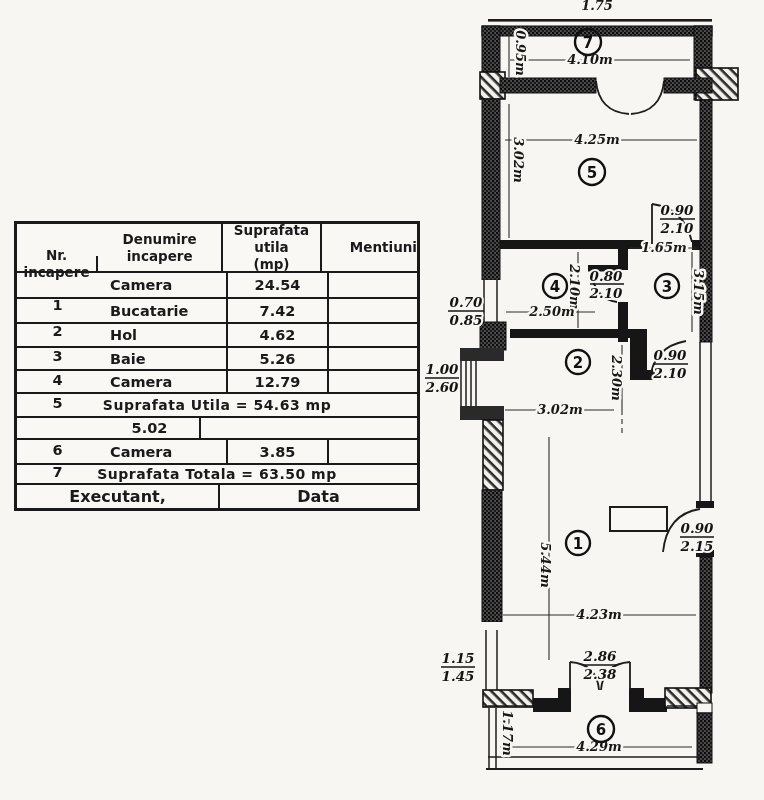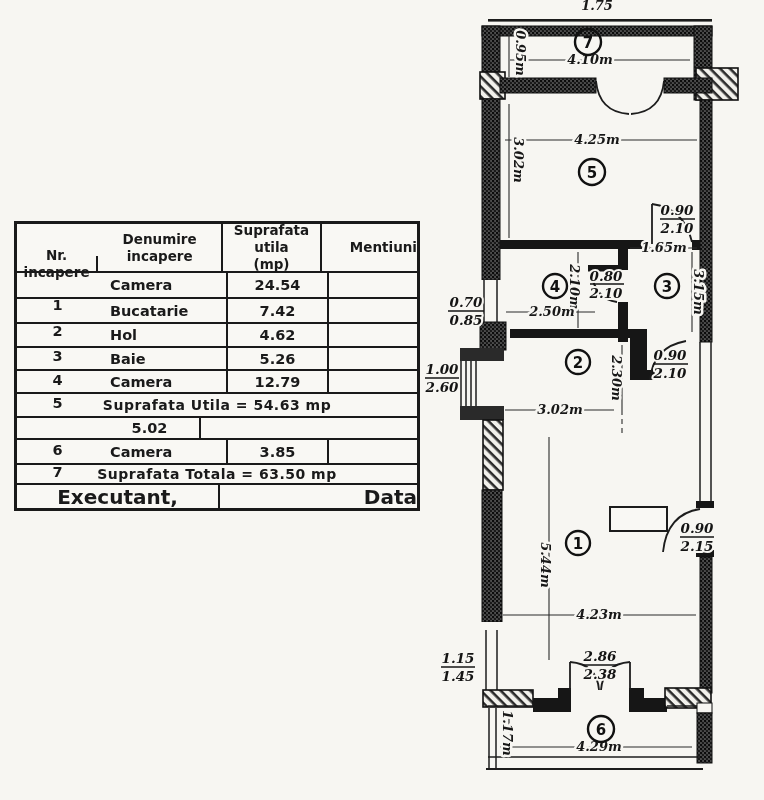--- a/index.html
+++ b/index.html
@@ -13,23 +13,23 @@
   .trow:first-child{border-top:none;}
   .tc{border-right:2px solid #1a1a1a;box-sizing:border-box;display:flex;flex-direction:column;
       justify-content:center;align-items:center;font-weight:bold;}
   .tc:last-child{border-right:none;padding-left:28px;}
   .c1{width:83px;margin-top:32px;} .c2{width:128px;align-items:flex-start;padding-left:10px;} .c3{width:101px;} .c4{flex:1;}
   .hdr .tc{font-size:13.5px;line-height:1.25;text-align:center;}
   .hdr .c2{align-items:center;padding-left:0;}
   .body-row{font-size:14.5px;}
   .span-row{justify-content:center;align-items:center;display:flex;font-weight:bold;
             font-size:14px;letter-spacing:.5px;}
-  .foot-row{display:flex;font-weight:bold;font-size:20px;}
+  .foot-row{display:flex;font-weight:bold;font-size:16px;}
   .fl{width:203px;border-right:2px solid #1a1a1a;display:flex;align-items:center;justify-content:center;box-sizing:border-box;}
-  .fr{flex:1;display:flex;align-items:center;justify-content:flex-end;}
+  .fr{flex:1;display:flex;align-items:center;justify-content:center;}
 
   
   .dim{font:italic bold 13px "DejaVu Serif",serif;fill:#181818;text-anchor:middle;
        paint-order:stroke;stroke:#f7f6f2;stroke-width:5px;stroke-linejoin:round;}
   .frac{font:italic bold 13.5px "DejaVu Serif",serif;fill:#141414;text-anchor:middle;
         paint-order:stroke;stroke:#f7f6f2;stroke-width:4px;stroke-linejoin:round;}
   .roomnum{font:bold 15px "DejaVu Sans",sans-serif;fill:#111;text-anchor:middle;}
   .dimline{stroke:#2b2b2b;stroke-width:1.1;fill:none;}
   .fbar{stroke:#141414;stroke-width:1.6;}
   .door{stroke:#1d1d1d;stroke-width:1.8;fill:none;}

